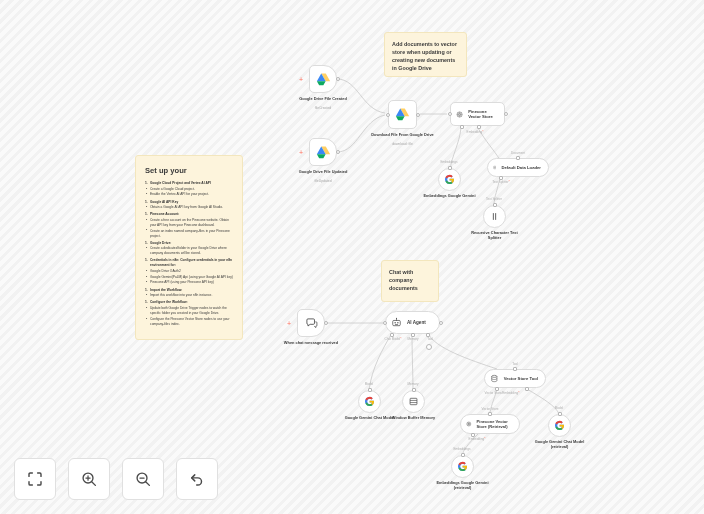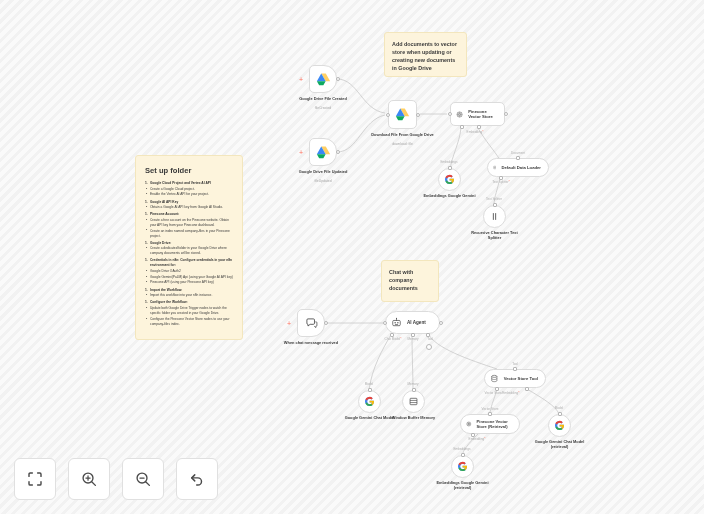--- a/index.html
+++ b/index.html
@@ -221,21 +221,21 @@
 
       <path d="M497,389 C494,400 490,408 490,414"></path>
 
       <path d="M527,389 C542,398 556,406 559,414"></path>
 
       <path d="M478,434 C468,444 463,450 462,456"></path>
     </g>
   </svg>
 
   <div class="sticky sticky-lg" style="left:135px; top:155px; width:108px; height:185px;">
-    <div class="sticky-title">Set up folder</div>
+    <div class="sticky-title">Set up your</div>
     <div class="steps-list" id="steps-list">
         <div class="step-group">Google Cloud Project and Vertex AI API</div>
         <div class="step-sub">Create a Google Cloud project.</div>
         <div class="step-sub">Enable the Vertex AI API for your project.</div>
         <div class="step-group">Google AI API Key</div>
         <div class="step-sub">Obtain a Google AI API key from Google AI Studio.</div>
         <div class="step-group">Pinecone Account:</div>
         <div class="step-sub">Create a free account on the Pinecone website. Obtain your API key from your Pinecone dashboard.</div>
         <div class="step-sub">Create an index named company-files in your Pinecone project.</div>
         <div class="step-group">Google Drive:</div>

